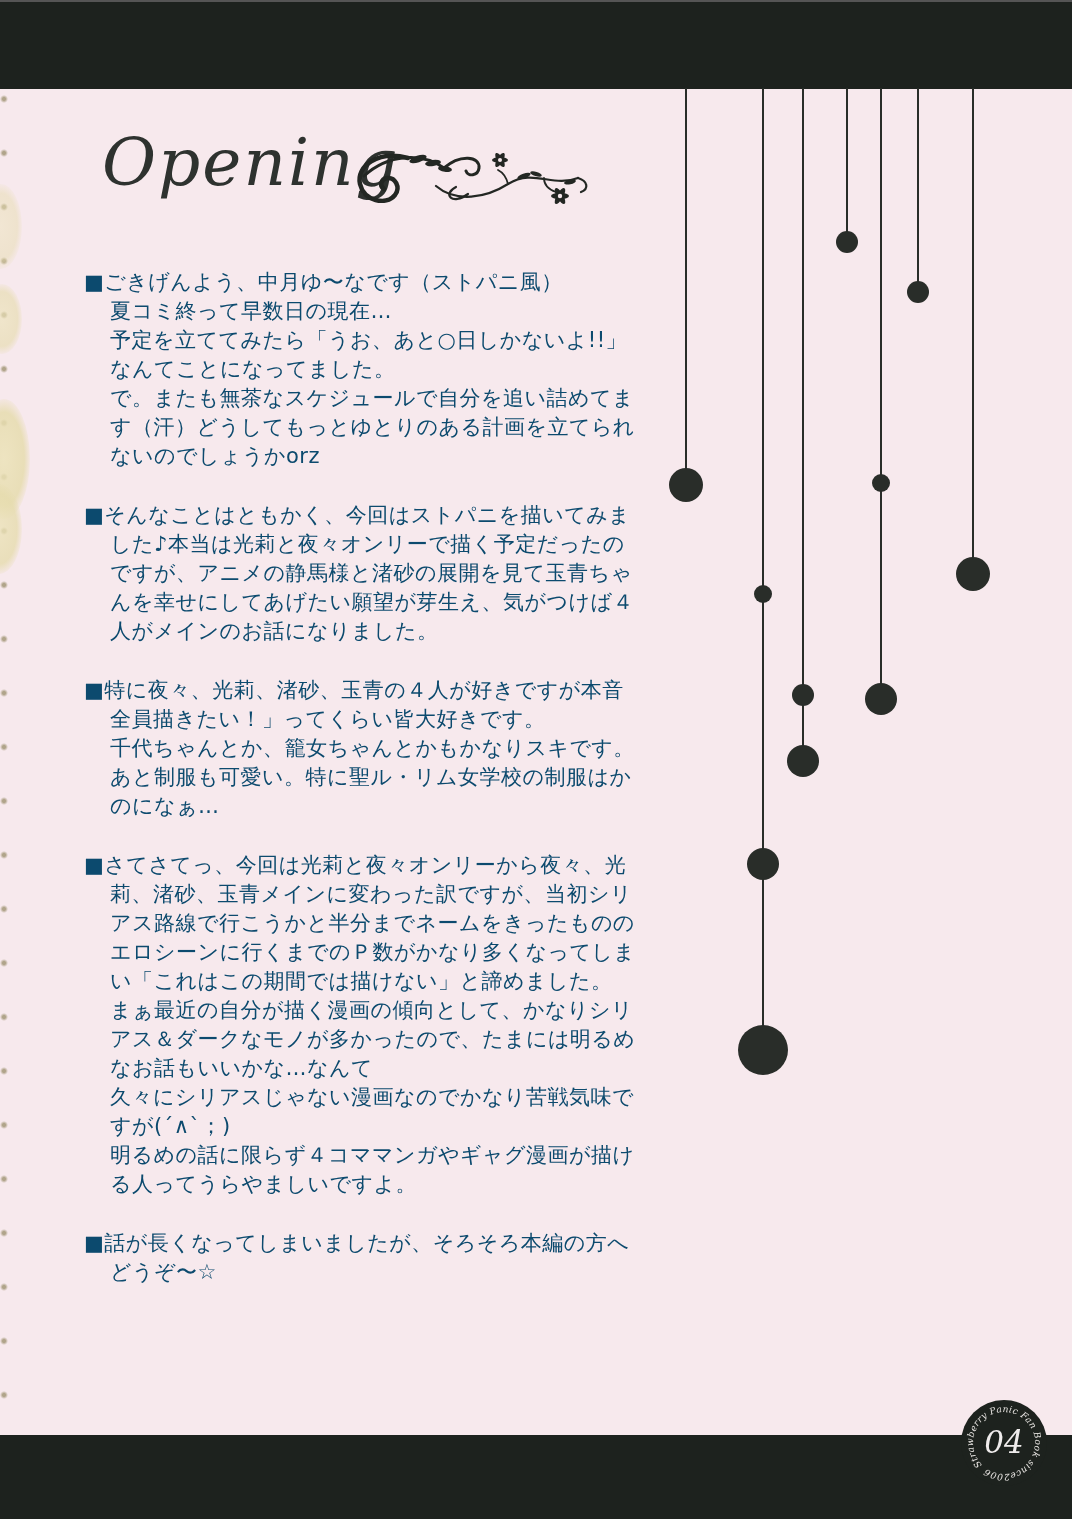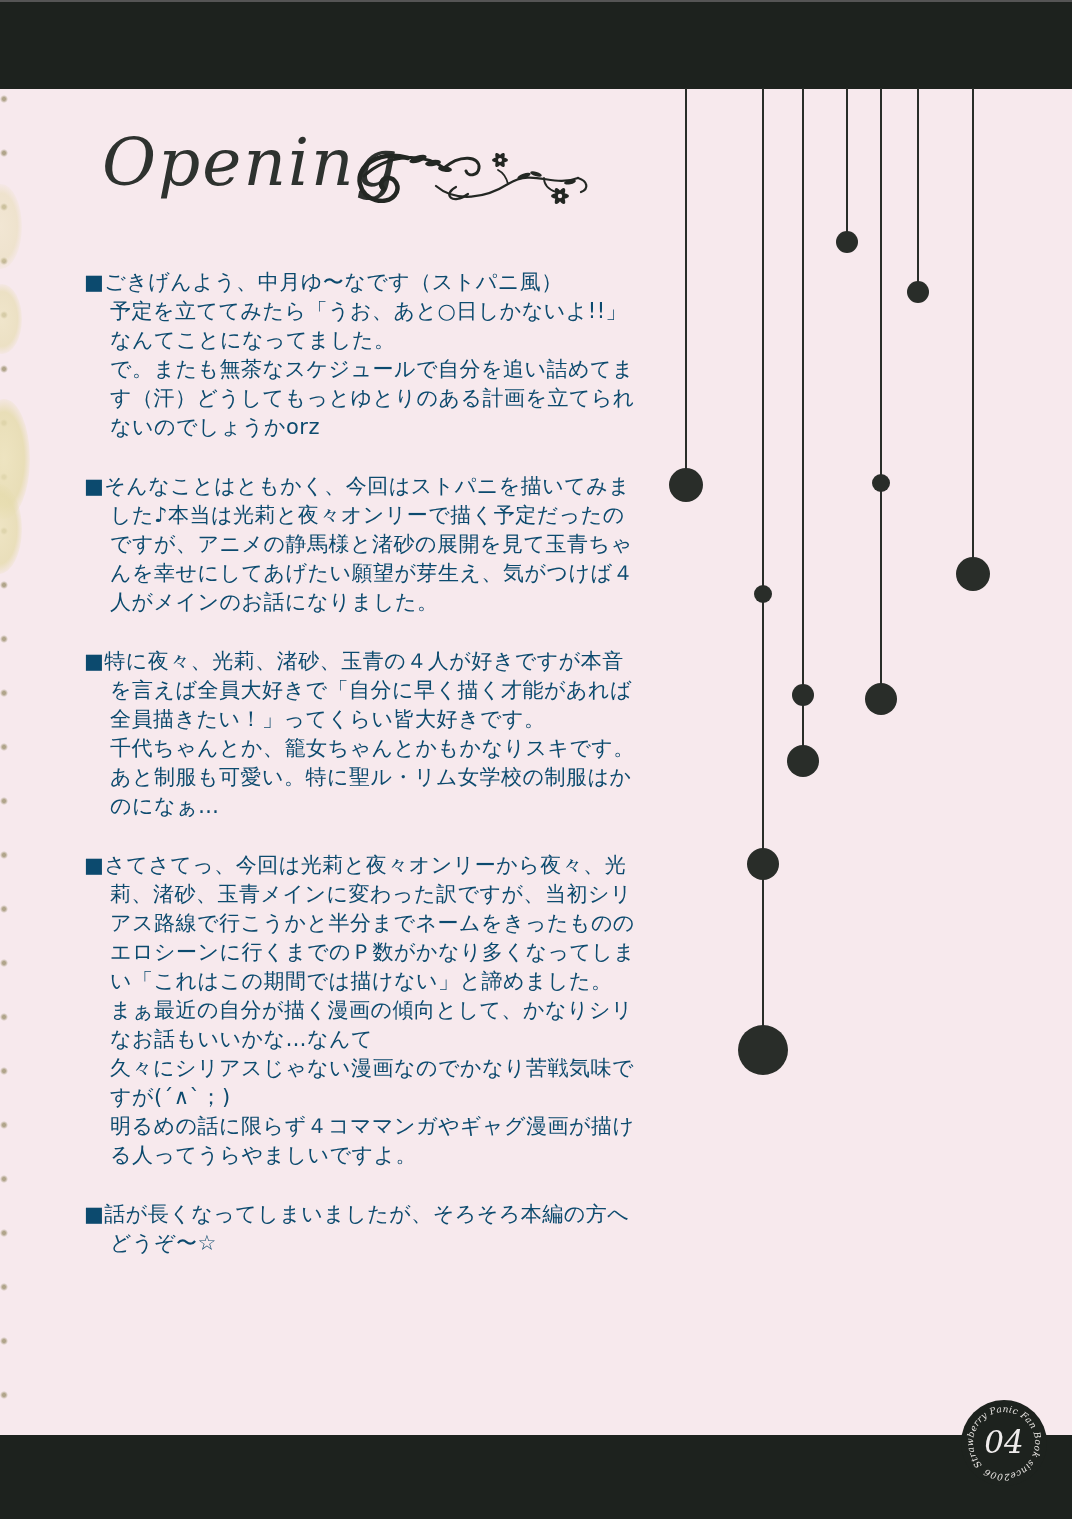--- a/index.html
+++ b/index.html
@@ -120,48 +120,49 @@
         <ellipse cx="212" cy="50" rx="9" ry="3.2" transform="rotate(120 212 50)"></ellipse>
       </g>
     </g>
     <circle cx="152" cy="14" r="2" fill="#f7e9ed"></circle>
     <circle cx="212" cy="50" r="2.2" fill="#f7e9ed"></circle>
   </svg>
 
   <main id="paragraphs" class="content">
       <div class="para">
         <div class="line first">■ごきげんよう、中月ゆ〜なです（ストパニ風）</div>
+        <div class="line">夏コミ終って早数日の現在…</div>
         <div class="line">予定を立ててみたら「うお、あと○日しかないよ!!」</div>
         <div class="line">なんてことになってました。</div>
         <div class="line">で。またも無茶なスケジュールで自分を追い詰めてま</div>
         <div class="line">す（汗）どうしてもっとゆとりのある計画を立てられ</div>
         <div class="line">ないのでしょうかorz</div>
       </div>
       <div class="para">
         <div class="line first">■そんなことはともかく、今回はストパニを描いてみま</div>
         <div class="line">した♪本当は光莉と夜々オンリーで描く予定だったの</div>
         <div class="line">ですが、アニメの静馬様と渚砂の展開を見て玉青ちゃ</div>
         <div class="line">んを幸せにしてあげたい願望が芽生え、気がつけば４</div>
         <div class="line">人がメインのお話になりました。</div>
       </div>
       <div class="para">
         <div class="line first">■特に夜々、光莉、渚砂、玉青の４人が好きですが本音</div>
-        <div class="line">を言えば全員大好きで「自分に早く描く才能があれば</div>
         <div class="line">全員描きたい！」ってくらい皆大好きです。</div>
         <div class="line">千代ちゃんとか、籠女ちゃんとかもかなりスキです。</div>
         <div class="line">あと制服も可愛い。特に聖ル・リム女学校の制服はか</div>
         <div class="line">のになぁ…</div>
       </div>
       <div class="para">
         <div class="line first">■さてさてっ、今回は光莉と夜々オンリーから夜々、光</div>
         <div class="line">莉、渚砂、玉青メインに変わった訳ですが、当初シリ</div>
         <div class="line">アス路線で行こうかと半分までネームをきったものの</div>
         <div class="line">エロシーンに行くまでのＰ数がかなり多くなってしま</div>
         <div class="line">い「これはこの期間では描けない」と諦めました。</div>
         <div class="line">まぁ最近の自分が描く漫画の傾向として、かなりシリ</div>
+        <div class="line">アス＆ダークなモノが多かったので、たまには明るめ</div>
         <div class="line">なお話もいいかな…なんて</div>
         <div class="line">久々にシリアスじゃない漫画なのでかなり苦戦気味で</div>
         <div class="line">すが(´∧`；)</div>
         <div class="line">明るめの話に限らず４コママンガやギャグ漫画が描け</div>
         <div class="line">る人ってうらやましいですよ。</div>
       </div>
       <div class="para">
         <div class="line first">■話が長くなってしまいましたが、そろそろ本編の方へ</div>
         <div class="line">どうぞ〜☆</div>
       </div>

